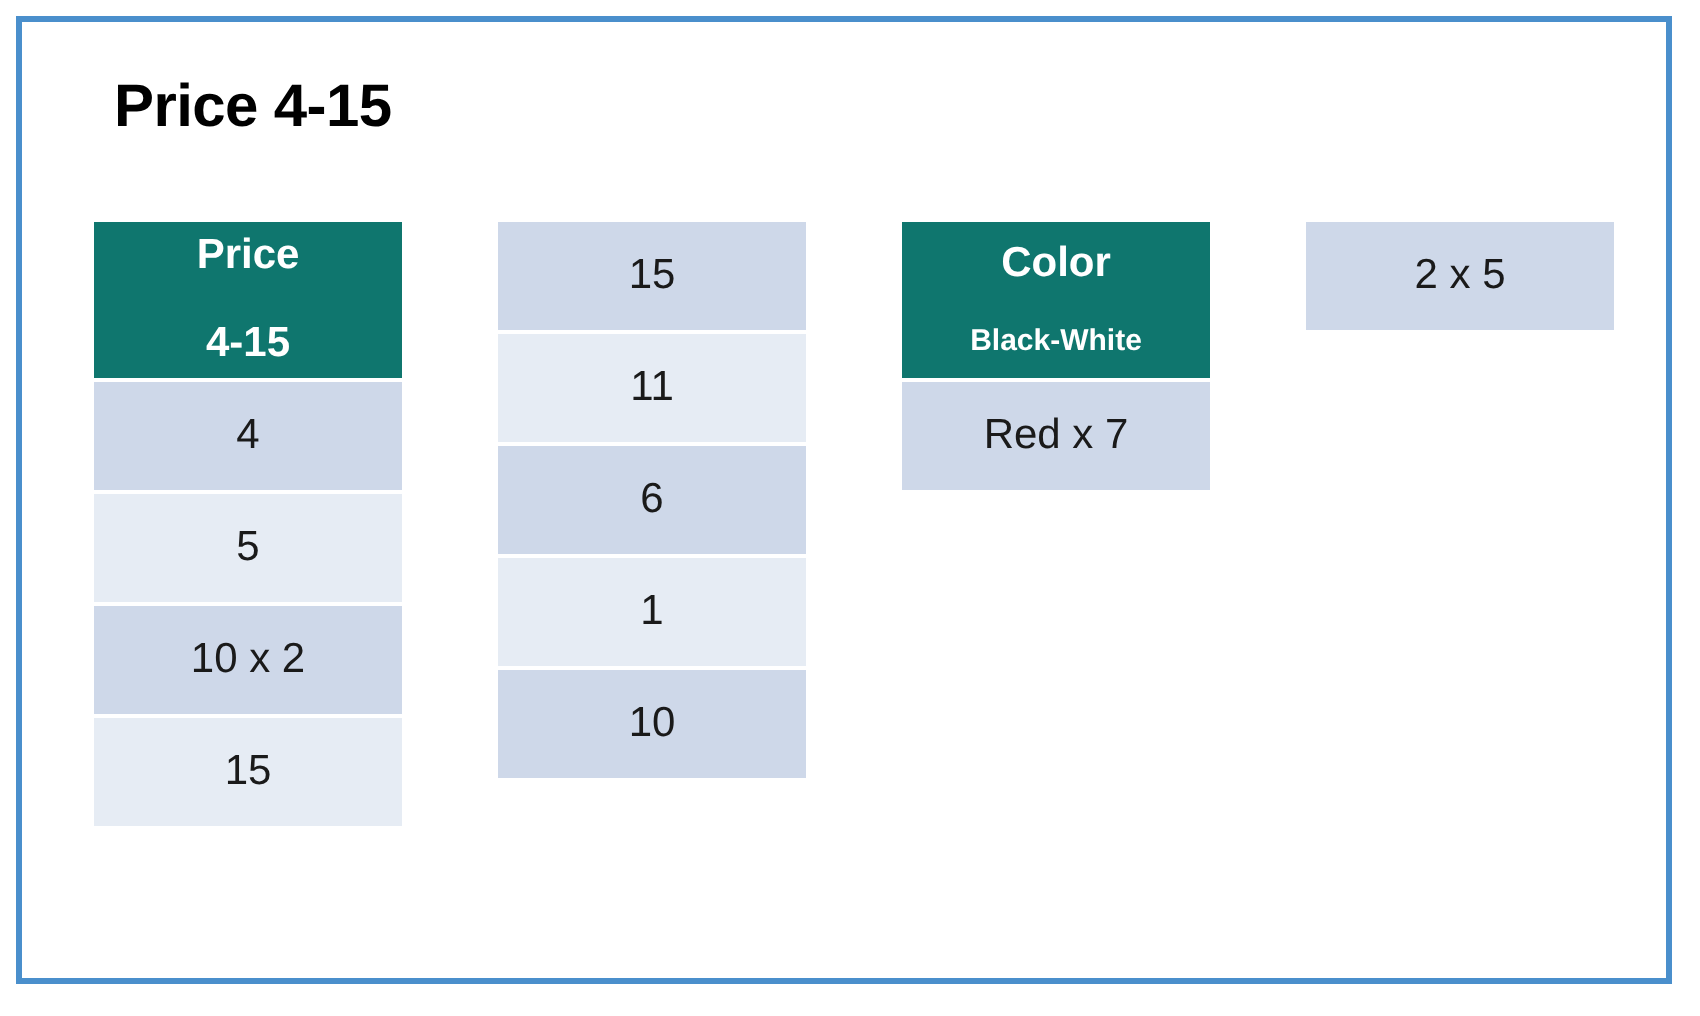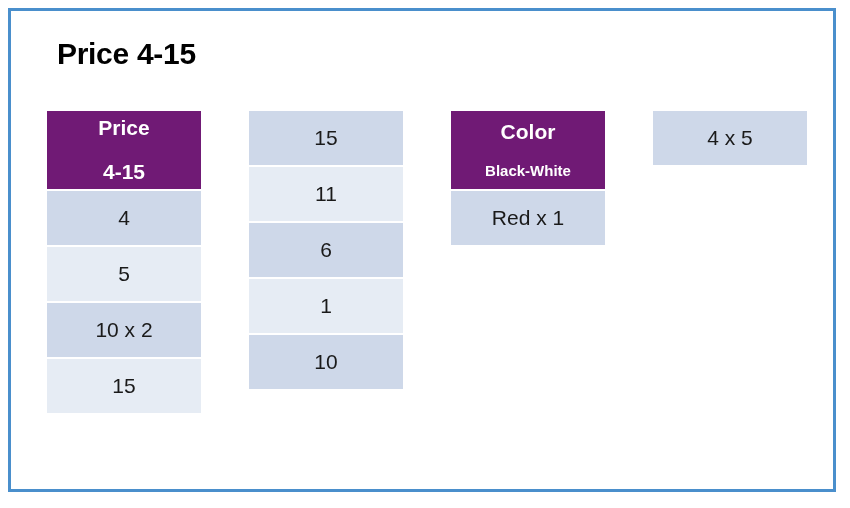--- a/index.html
+++ b/index.html
@@ -48,21 +48,21 @@
     gap: 48px;
     align-items: flex-start;
   }
   .column {
     width: 154px;
     display: flex;
     flex-direction: column;
     gap: 2px;
   }
   .col-header {
-    background: #701a75;
+    background: #0f766e;
     color: #ffffff;
     height: 78px;
     box-sizing: border-box;
     display: flex;
     flex-direction: column;
     align-items: center;
     justify-content: center;
     line-height: 1.12;
     padding: 2px 4px;
     text-align: center;
@@ -118,21 +118,21 @@
           <div class="cell shade-light">11</div>
           <div class="cell shade-dark">6</div>
           <div class="cell shade-light">1</div>
           <div class="cell shade-dark">10</div>
         </div>
         <div class="column">
           <div class="col-header small-sub">
             <div class="h-line1">Color</div>
             <div class="h-line2">Black-White</div>
           </div>
-          <div class="cell shade-dark">Red x 1</div>
+          <div class="cell shade-dark">Red x 7</div>
         </div>
         <div class="column">
-          <div class="cell shade-dark">4 x 5</div>
+          <div class="cell shade-dark">2 x 5</div>
         </div>
       </div>
 
   </div>
 </div>
 
 </body></html>

